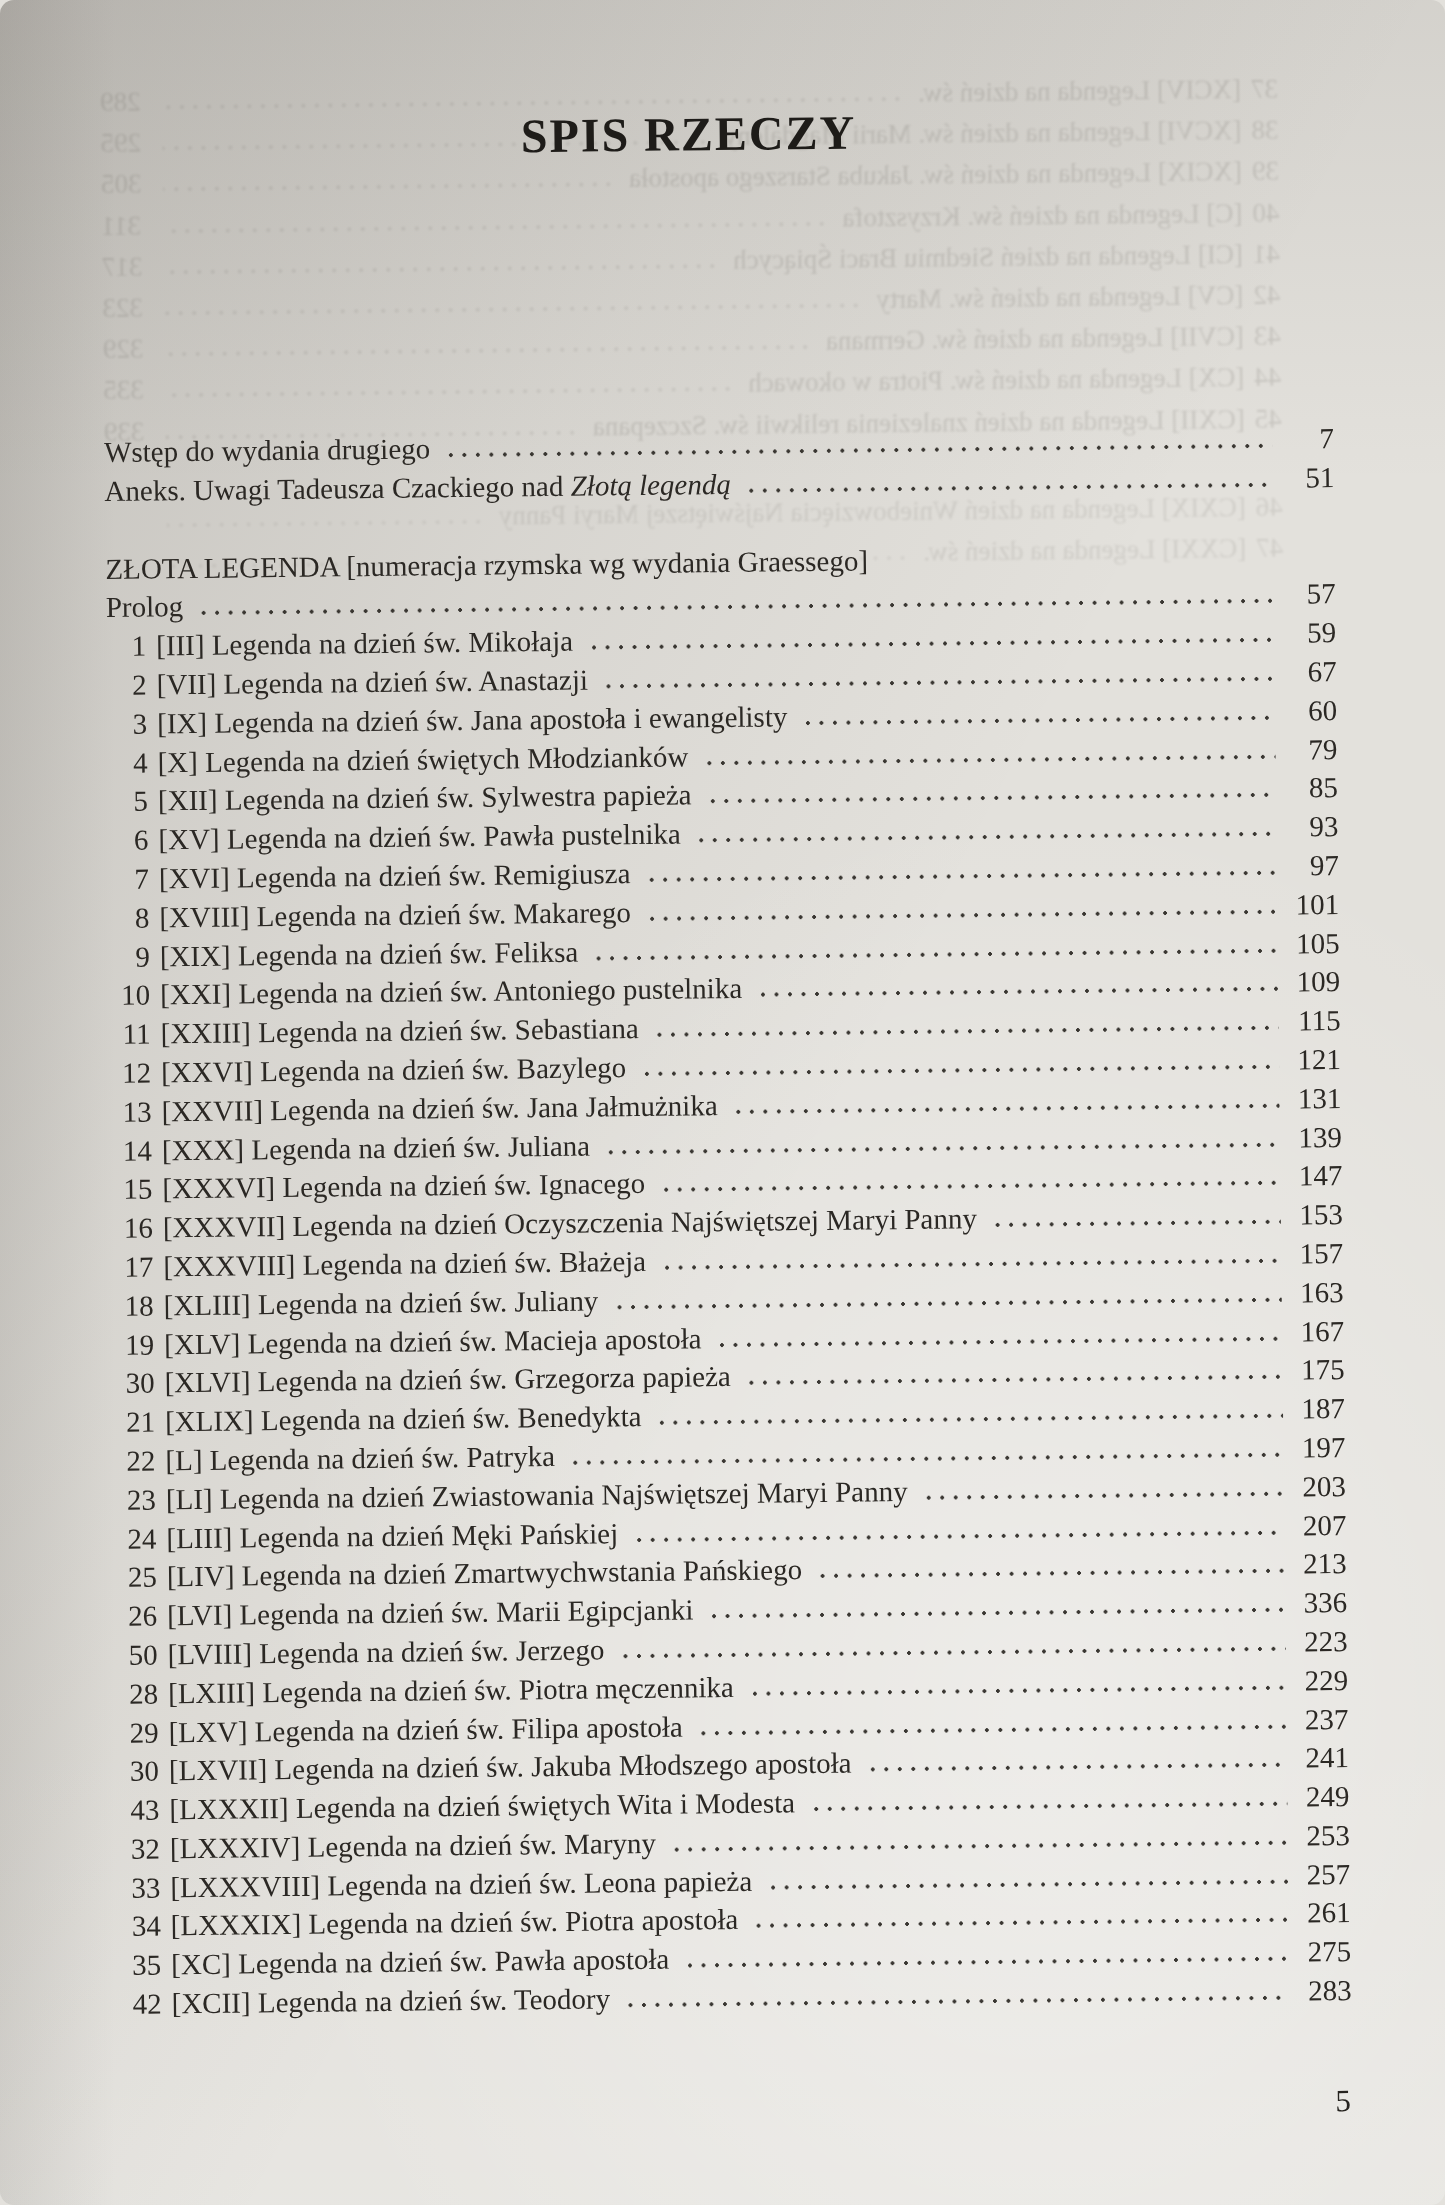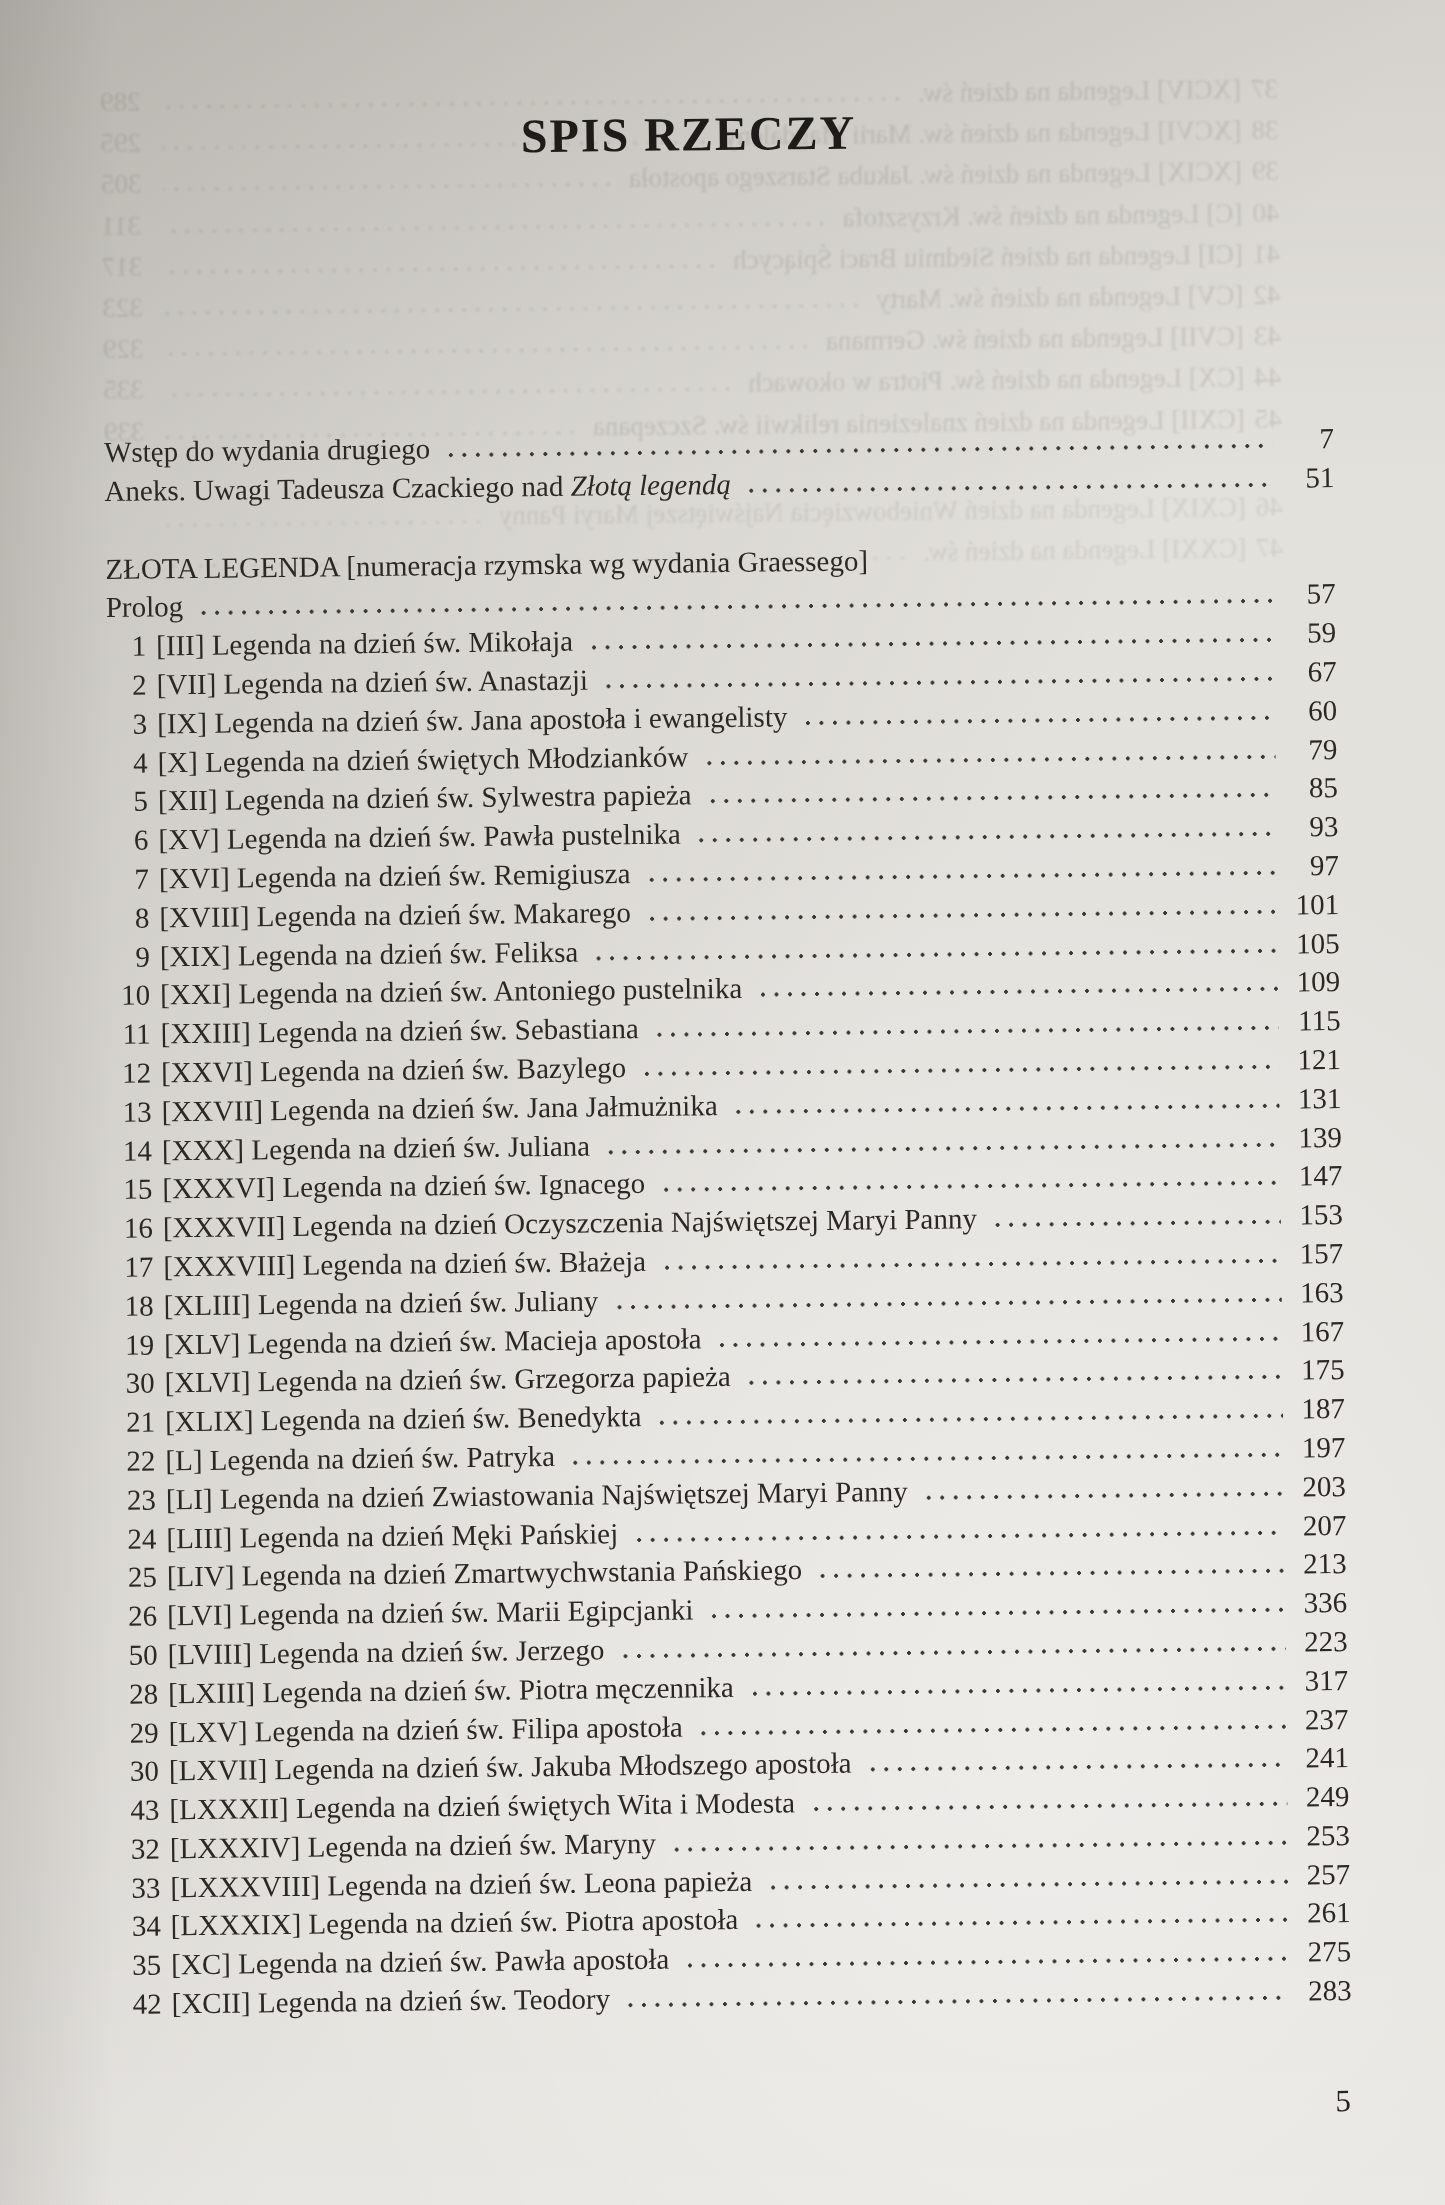--- a/index.html
+++ b/index.html
@@ -9,20 +9,21 @@
     background:#e3e1dc;
   }
   .photo{
     position:absolute;inset:0;
     background:
       radial-gradient(90% 70% at 72% 78%, rgba(255,255,255,0.38), rgba(255,255,255,0) 60%),
       linear-gradient(118deg, rgba(60,55,48,0.20) 0%, rgba(60,55,48,0.07) 30%, rgba(60,55,48,0) 55%),
       linear-gradient(to right, rgba(60,55,48,0.10), rgba(60,55,48,0) 8%),
       linear-gradient(to bottom, rgba(60,55,48,0.09) 0%, rgba(60,55,48,0) 22%, rgba(60,55,48,0) 78%, rgba(255,255,255,0.16) 100%),
       #e3e1dc;
+    border-radius: 14px;
   }
   .content{
     position:absolute;left:112px;top:95px;width:1230px;height:2110px;
     transform:rotate(-0.65deg);
     color:#2b2824;
   }
   .title{
     position:relative;z-index:2;
     margin:12px 54px 0 0;
     font-size:48px;font-weight:bold;letter-spacing:2px;
@@ -317,21 +318,21 @@
           <div class="row">
     <span class="num">50</span>
     <span class="label"><span>[LVIII] Legenda na dzień św. Jerzego</span></span>
     <span class="dots"></span>
     <span class="page">223</span>
   </div>
           <div class="row">
     <span class="num">28</span>
     <span class="label"><span>[LXIII] Legenda na dzień św. Piotra męczennika</span></span>
     <span class="dots"></span>
-    <span class="page">317</span>
+    <span class="page">229</span>
   </div>
           <div class="row">
     <span class="num">29</span>
     <span class="label"><span>[LXV] Legenda na dzień św. Filipa apostoła</span></span>
     <span class="dots"></span>
     <span class="page">237</span>
   </div>
           <div class="row">
     <span class="num">30</span>
     <span class="label"><span>[LXVII] Legenda na dzień św. Jakuba Młodszego apostoła</span></span>

